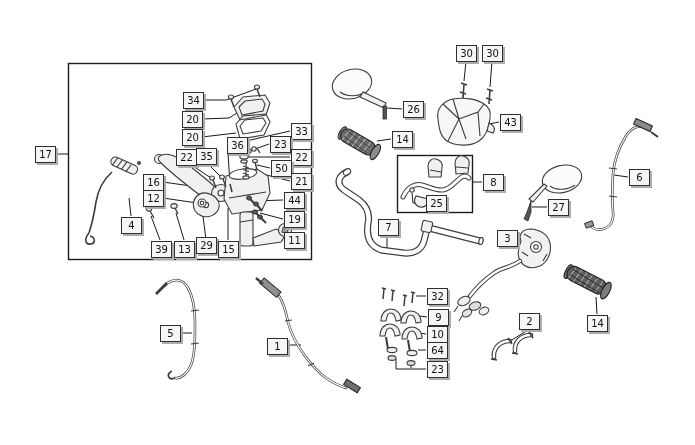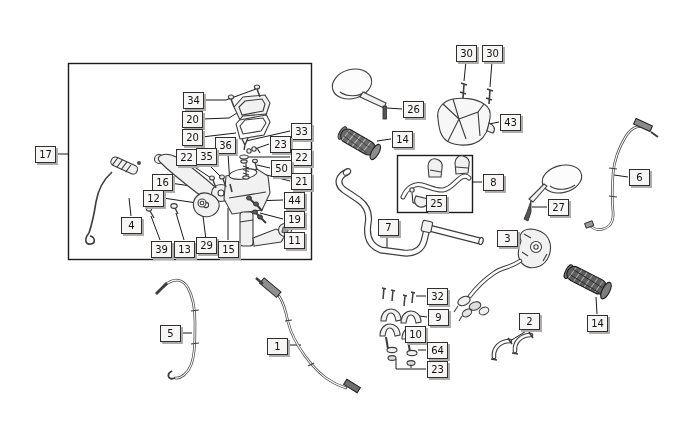--- a/index.html
+++ b/index.html
@@ -327,29 +327,29 @@
     <path class="ln" d="M285,321 L292,320 M308,366 L314,363"></path>
     <rect x="344" y="383" width="16" height="6" transform="rotate(32 352 386)" fill="#6f6f6f" stroke="#222222" stroke-width="1"></rect>
   </g>
 
 </svg>
 
   <div class="callout" style="left:35px;top:146px">17</div>
   <div class="callout" style="left:183px;top:92px">34</div>
   <div class="callout" style="left:182px;top:111px">20</div>
   <div class="callout" style="left:182px;top:129px">20</div>
-  <div class="callout" style="left:215px;top:137px">36</div>
+  <div class="callout" style="left:227px;top:137px">36</div>
   <div class="callout" style="left:176px;top:149px">22</div>
   <div class="callout" style="left:196px;top:148px">35</div>
   <div class="callout" style="left:291px;top:123px">33</div>
   <div class="callout" style="left:270px;top:136px">23</div>
   <div class="callout" style="left:291px;top:149px">22</div>
   <div class="callout" style="left:271px;top:160px">50</div>
   <div class="callout" style="left:291px;top:173px">21</div>
-  <div class="callout" style="left:152px;top:174px">16</div>
+  <div class="callout" style="left:143px;top:174px">16</div>
   <div class="callout" style="left:143px;top:190px">12</div>
   <div class="callout" style="left:121px;top:217px">4</div>
   <div class="callout" style="left:151px;top:241px">39</div>
   <div class="callout" style="left:174px;top:241px">13</div>
   <div class="callout" style="left:196px;top:237px">29</div>
   <div class="callout" style="left:218px;top:241px">15</div>
   <div class="callout" style="left:284px;top:192px">44</div>
   <div class="callout" style="left:284px;top:211px">19</div>
   <div class="callout" style="left:284px;top:232px">11</div>
   <div class="callout" style="left:160px;top:325px">5</div>
@@ -362,17 +362,17 @@
   <div class="callout" style="left:483px;top:174px">8</div>
   <div class="callout" style="left:426px;top:195px">25</div>
   <div class="callout" style="left:548px;top:199px">27</div>
   <div class="callout" style="left:629px;top:169px">6</div>
   <div class="callout" style="left:378px;top:219px">7</div>
   <div class="callout" style="left:497px;top:230px">3</div>
   <div class="callout" style="left:519px;top:313px">2</div>
   <div class="callout" style="left:587px;top:315px">14</div>
   <div class="callout" style="left:427px;top:288px">32</div>
   <div class="callout" style="left:428px;top:309px">9</div>
-  <div class="callout" style="left:405px;top:326px">10</div>
+  <div class="callout" style="left:427px;top:326px">10</div>
   <div class="callout" style="left:427px;top:342px">64</div>
   <div class="callout" style="left:427px;top:361px">23</div>
 
 </div>
 
 </body></html>

